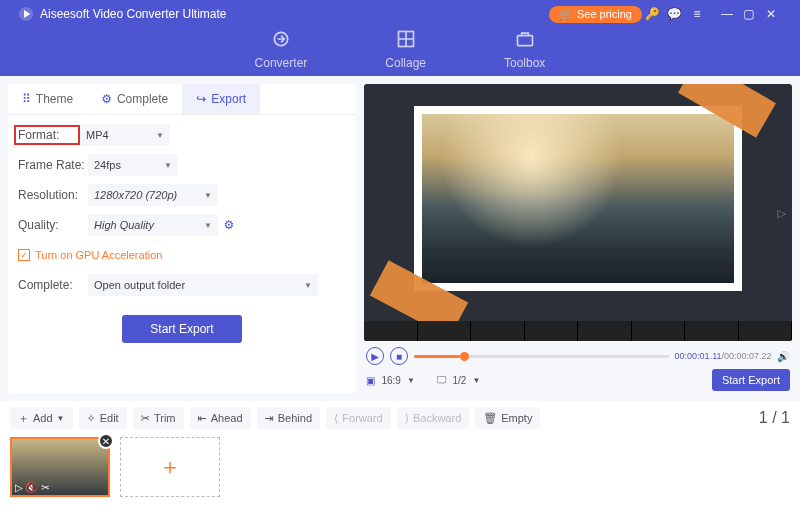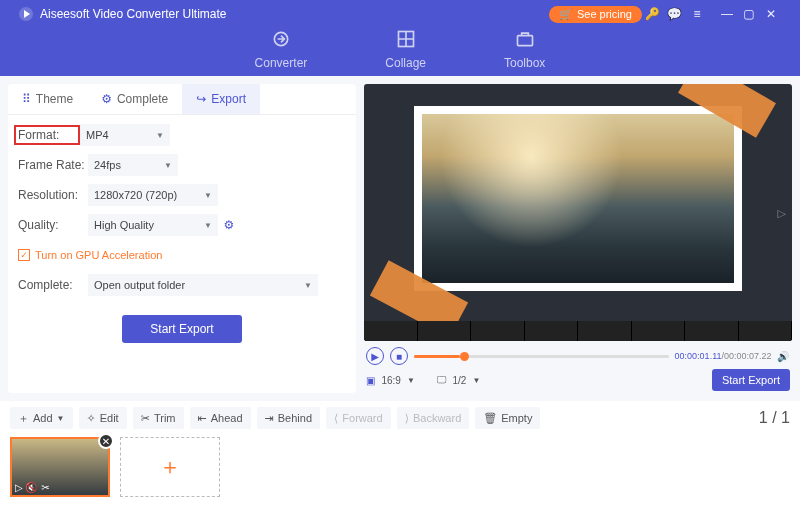--- a/index.html
+++ b/index.html
@@ -17,21 +17,21 @@
 .main { flex: 1; background: #f6f7fb; display: flex; padding: 8px; gap: 8px; }
 .left-panel { width: 348px; background: #fff; border-radius: 4px; padding: 0; display: flex; flex-direction: column; }
 .subtabs { display: flex; border-bottom: 1px solid #eee; }
 .subtab { padding: 8px 14px; font-size: 12px; color: #666; cursor: pointer; display: flex; align-items: center; gap: 5px; }
 .subtab.active { background: #eef0fb; color: #4d55d1; }
 .form { padding: 8px 10px; font-size: 12px; color: #555; }
 .row { display: flex; align-items: center; margin-bottom: 6px; min-height: 24px; }
 .row .lbl { width: 70px; color: #555; }
 .row.hl .lbl { border: 2px solid #e03030; padding: 1px 2px; margin-left:-4px; width: 66px; }
 .dd { flex: 1; height: 22px; background: #f5f6fa; border: none; display: flex; align-items: center; padding: 0 6px; color: #444; font-size: 11px; cursor: pointer; justify-content: space-between; max-width: 90px; }
-.dd.wide { max-width: 130px; }
+.dd.wide { max-width: 130px; font-style: italic; }
 .dd.xwide { max-width: 230px; }
 .dd .caret { font-size: 8px; color: #777; }
 .chk { display: flex; align-items: center; gap: 5px; color: #ff7a2e; font-size: 11px; }
 .chk .box { width: 12px; height: 12px; border: 1px solid #ff7a2e; display: flex; align-items: center; justify-content: center; font-size: 9px; }
 .pathrow .path { flex: 1; height: 22px; background: #f5f6fa; padding: 0 6px; font-size: 10px; color: #666; display: flex; align-items: center; overflow: hidden; white-space: nowrap; }
 .iconbtn { width: 22px; height: 22px; display: flex; align-items: center; justify-content: center; cursor: pointer; color: #666; }
 .start-export { margin: 18px auto 12px; width: 120px; height: 28px; background: #4d55d1; color: #fff; border-radius: 3px; display: flex; align-items: center; justify-content: center; font-size: 12px; cursor: pointer; }
 .right-panel { flex: 1; display: flex; flex-direction: column; }
 .preview { flex: 1; background: #2a2f38; border-radius: 3px; position: relative; overflow: hidden; }
 .tape { position: absolute; width: 90px; height: 40px; background: #e38a3d; opacity: .95; }

